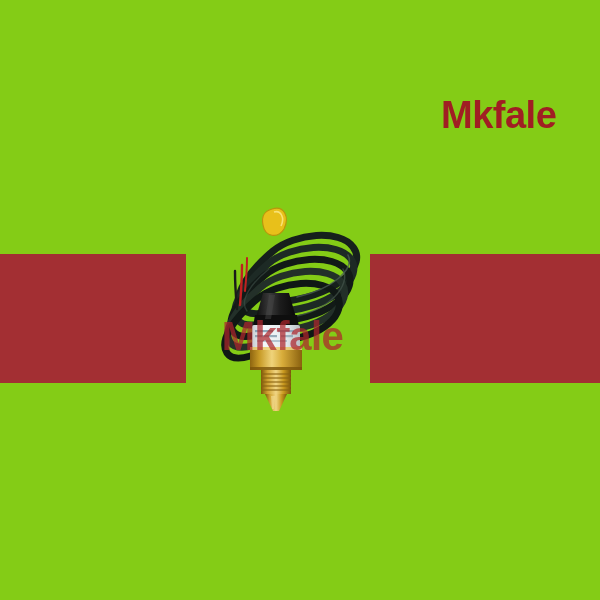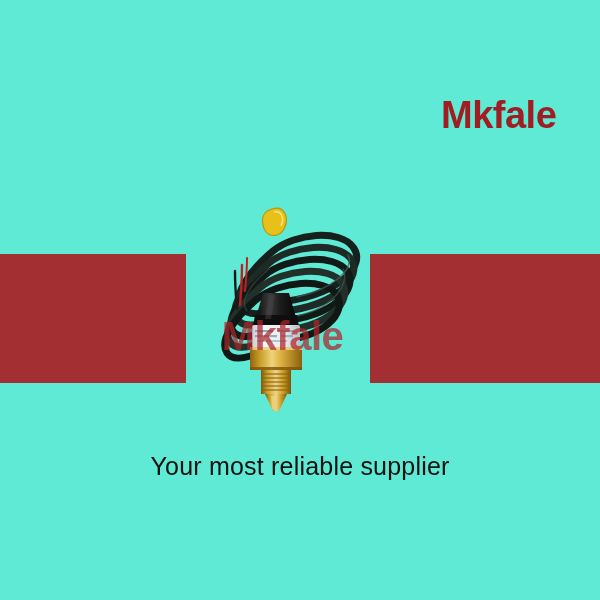--- a/index.html
+++ b/index.html
@@ -7,21 +7,21 @@
     padding: 0;
     background: #ffffff;
   }
   body {
     font-family: "Liberation Sans", sans-serif;
   }
   #banner {
     position: relative;
     width: 600px;
     height: 600px;
-    background: #5eead4;
+    background: #84cc16;
     overflow: hidden;
   }
 
   
   .red-block {
     position: absolute;
     top: 254px;
     height: 129px;
     background: #A32F33;
   }
@@ -190,15 +190,14 @@
         </g>
 
         <path d="M80 269 L 102 269 L 94 286 L 88 286 Z" fill="url(#brassGrad2)"></path>
         <path d="M86 271 L 90 271 L 89 284 L 87 284 Z" fill="#F2DC93" opacity="0.6"></path>
       </g>
     </svg>
   </div>
 
   <div id="watermark">Mkfale</div>
 
-  <div id="tagline">Your most reliable supplier</div>
 
 </div>
 
 </body></html>

